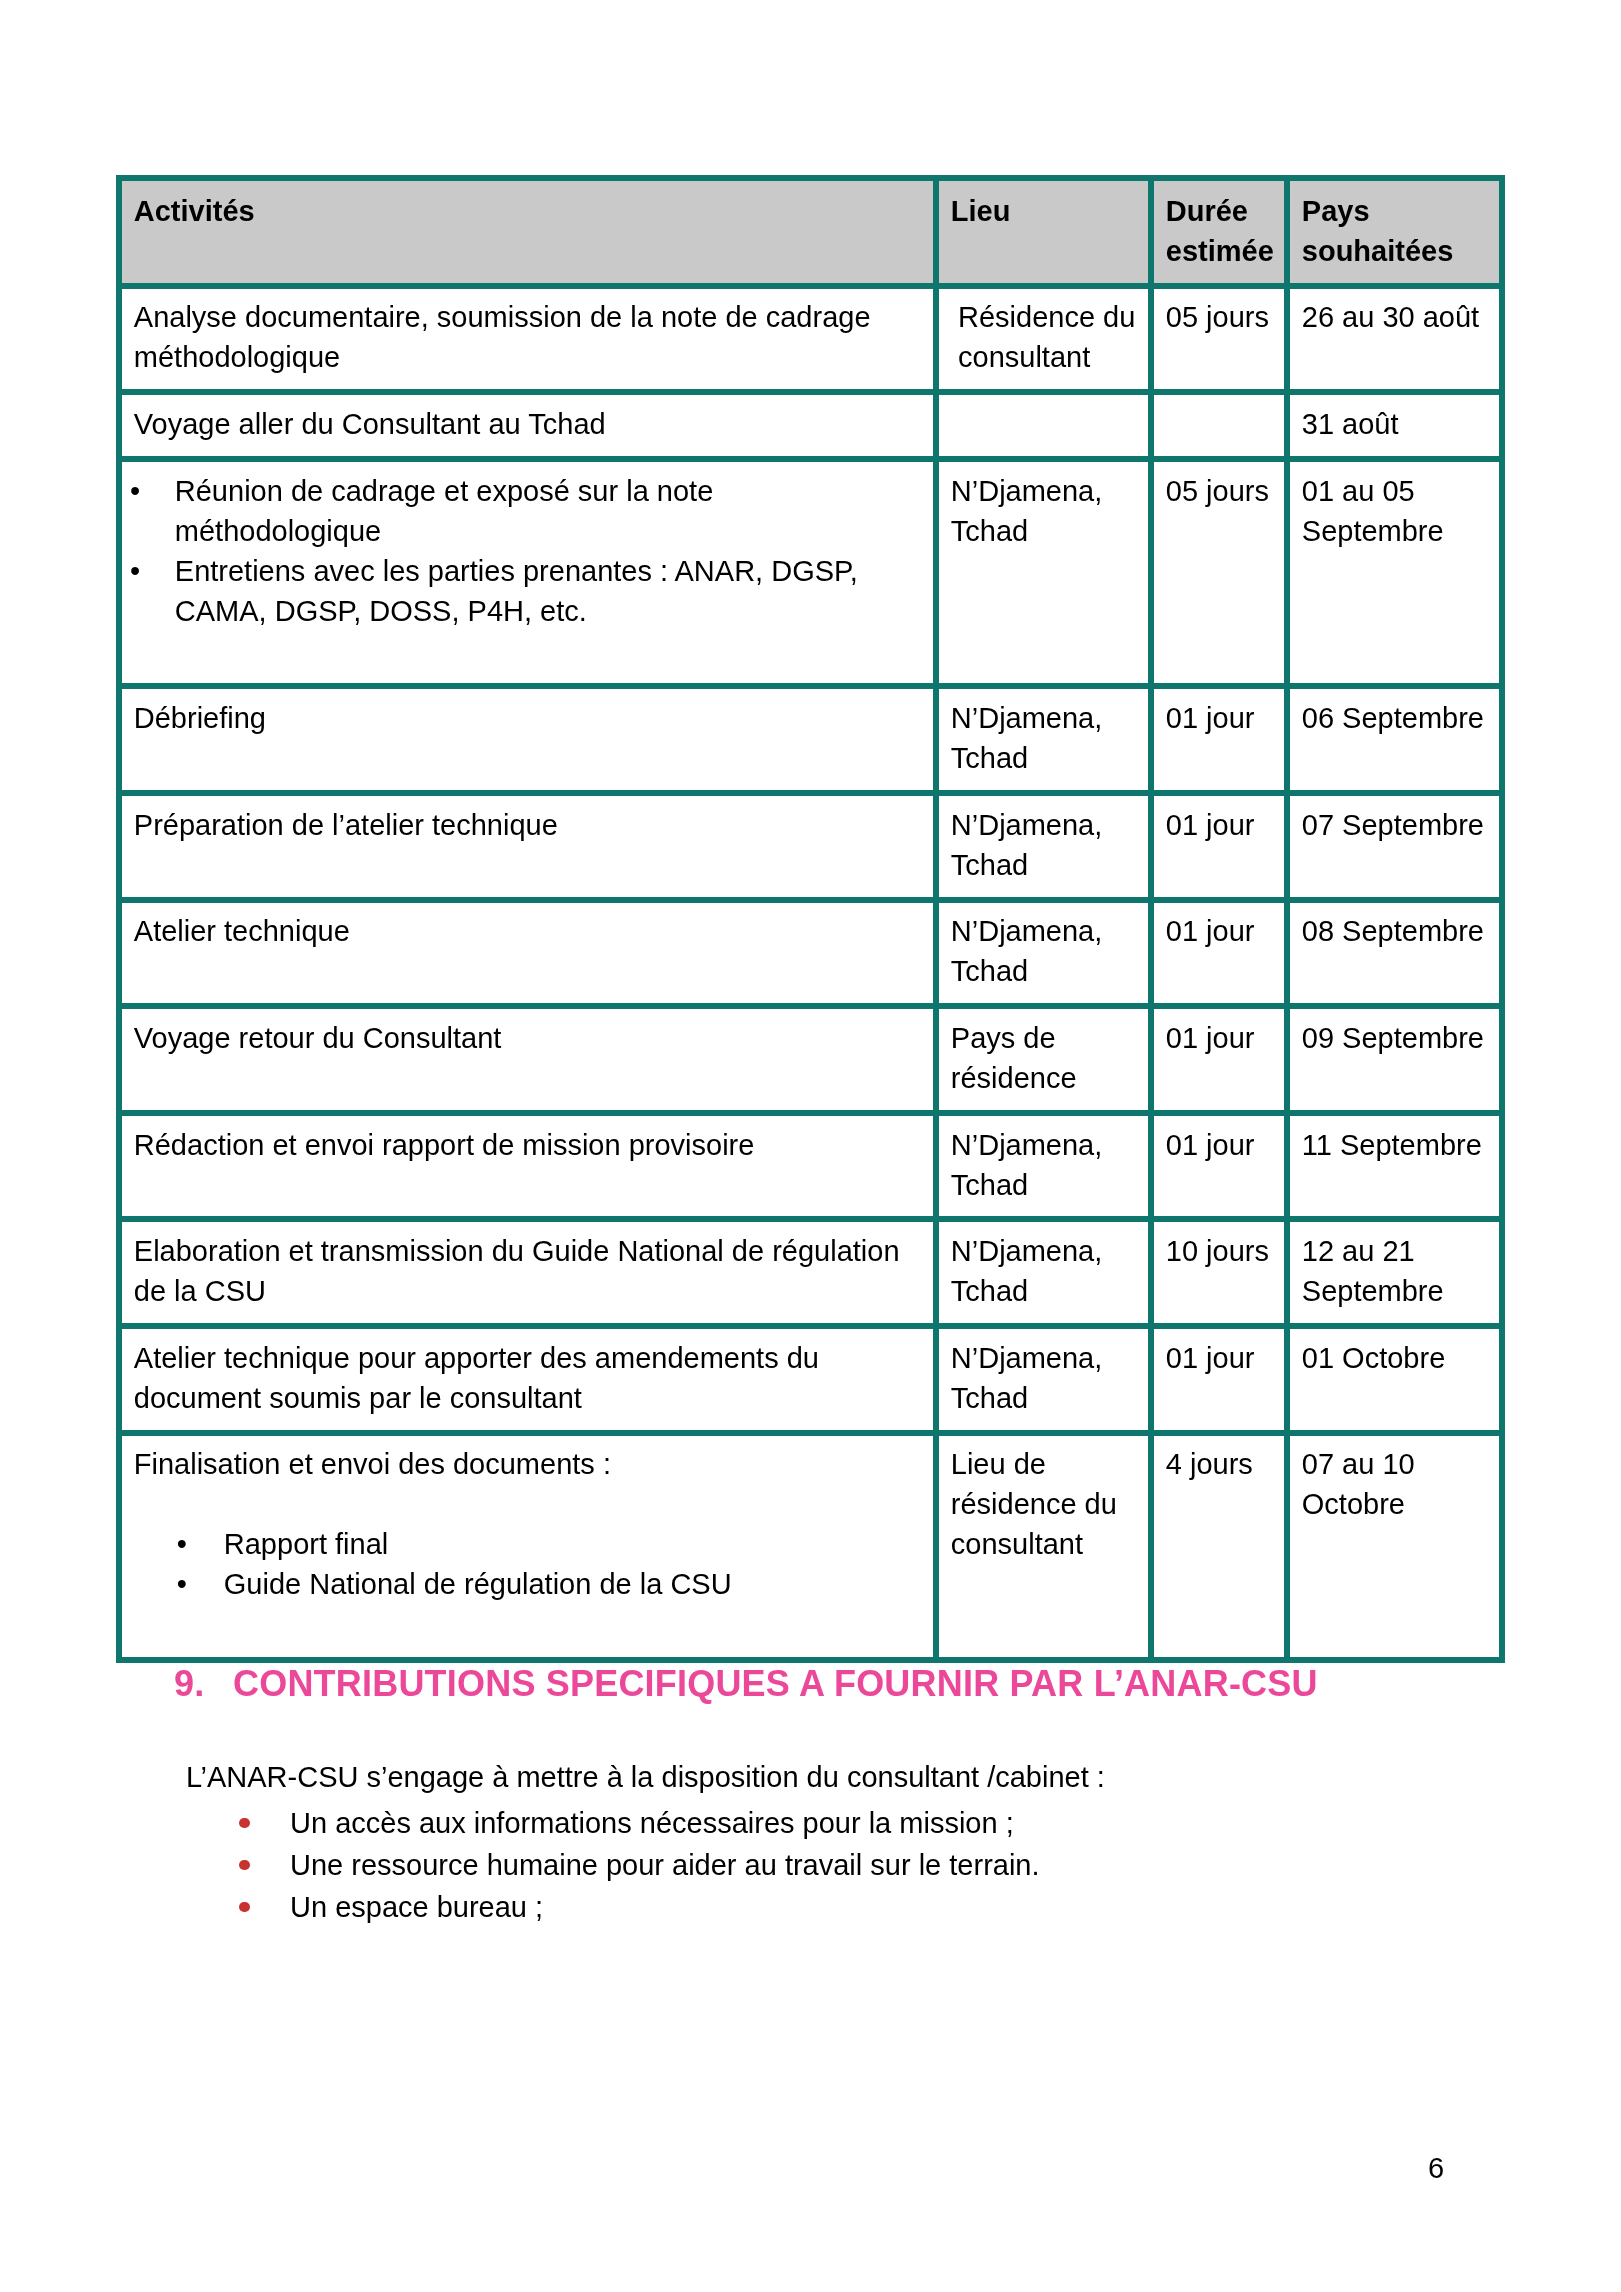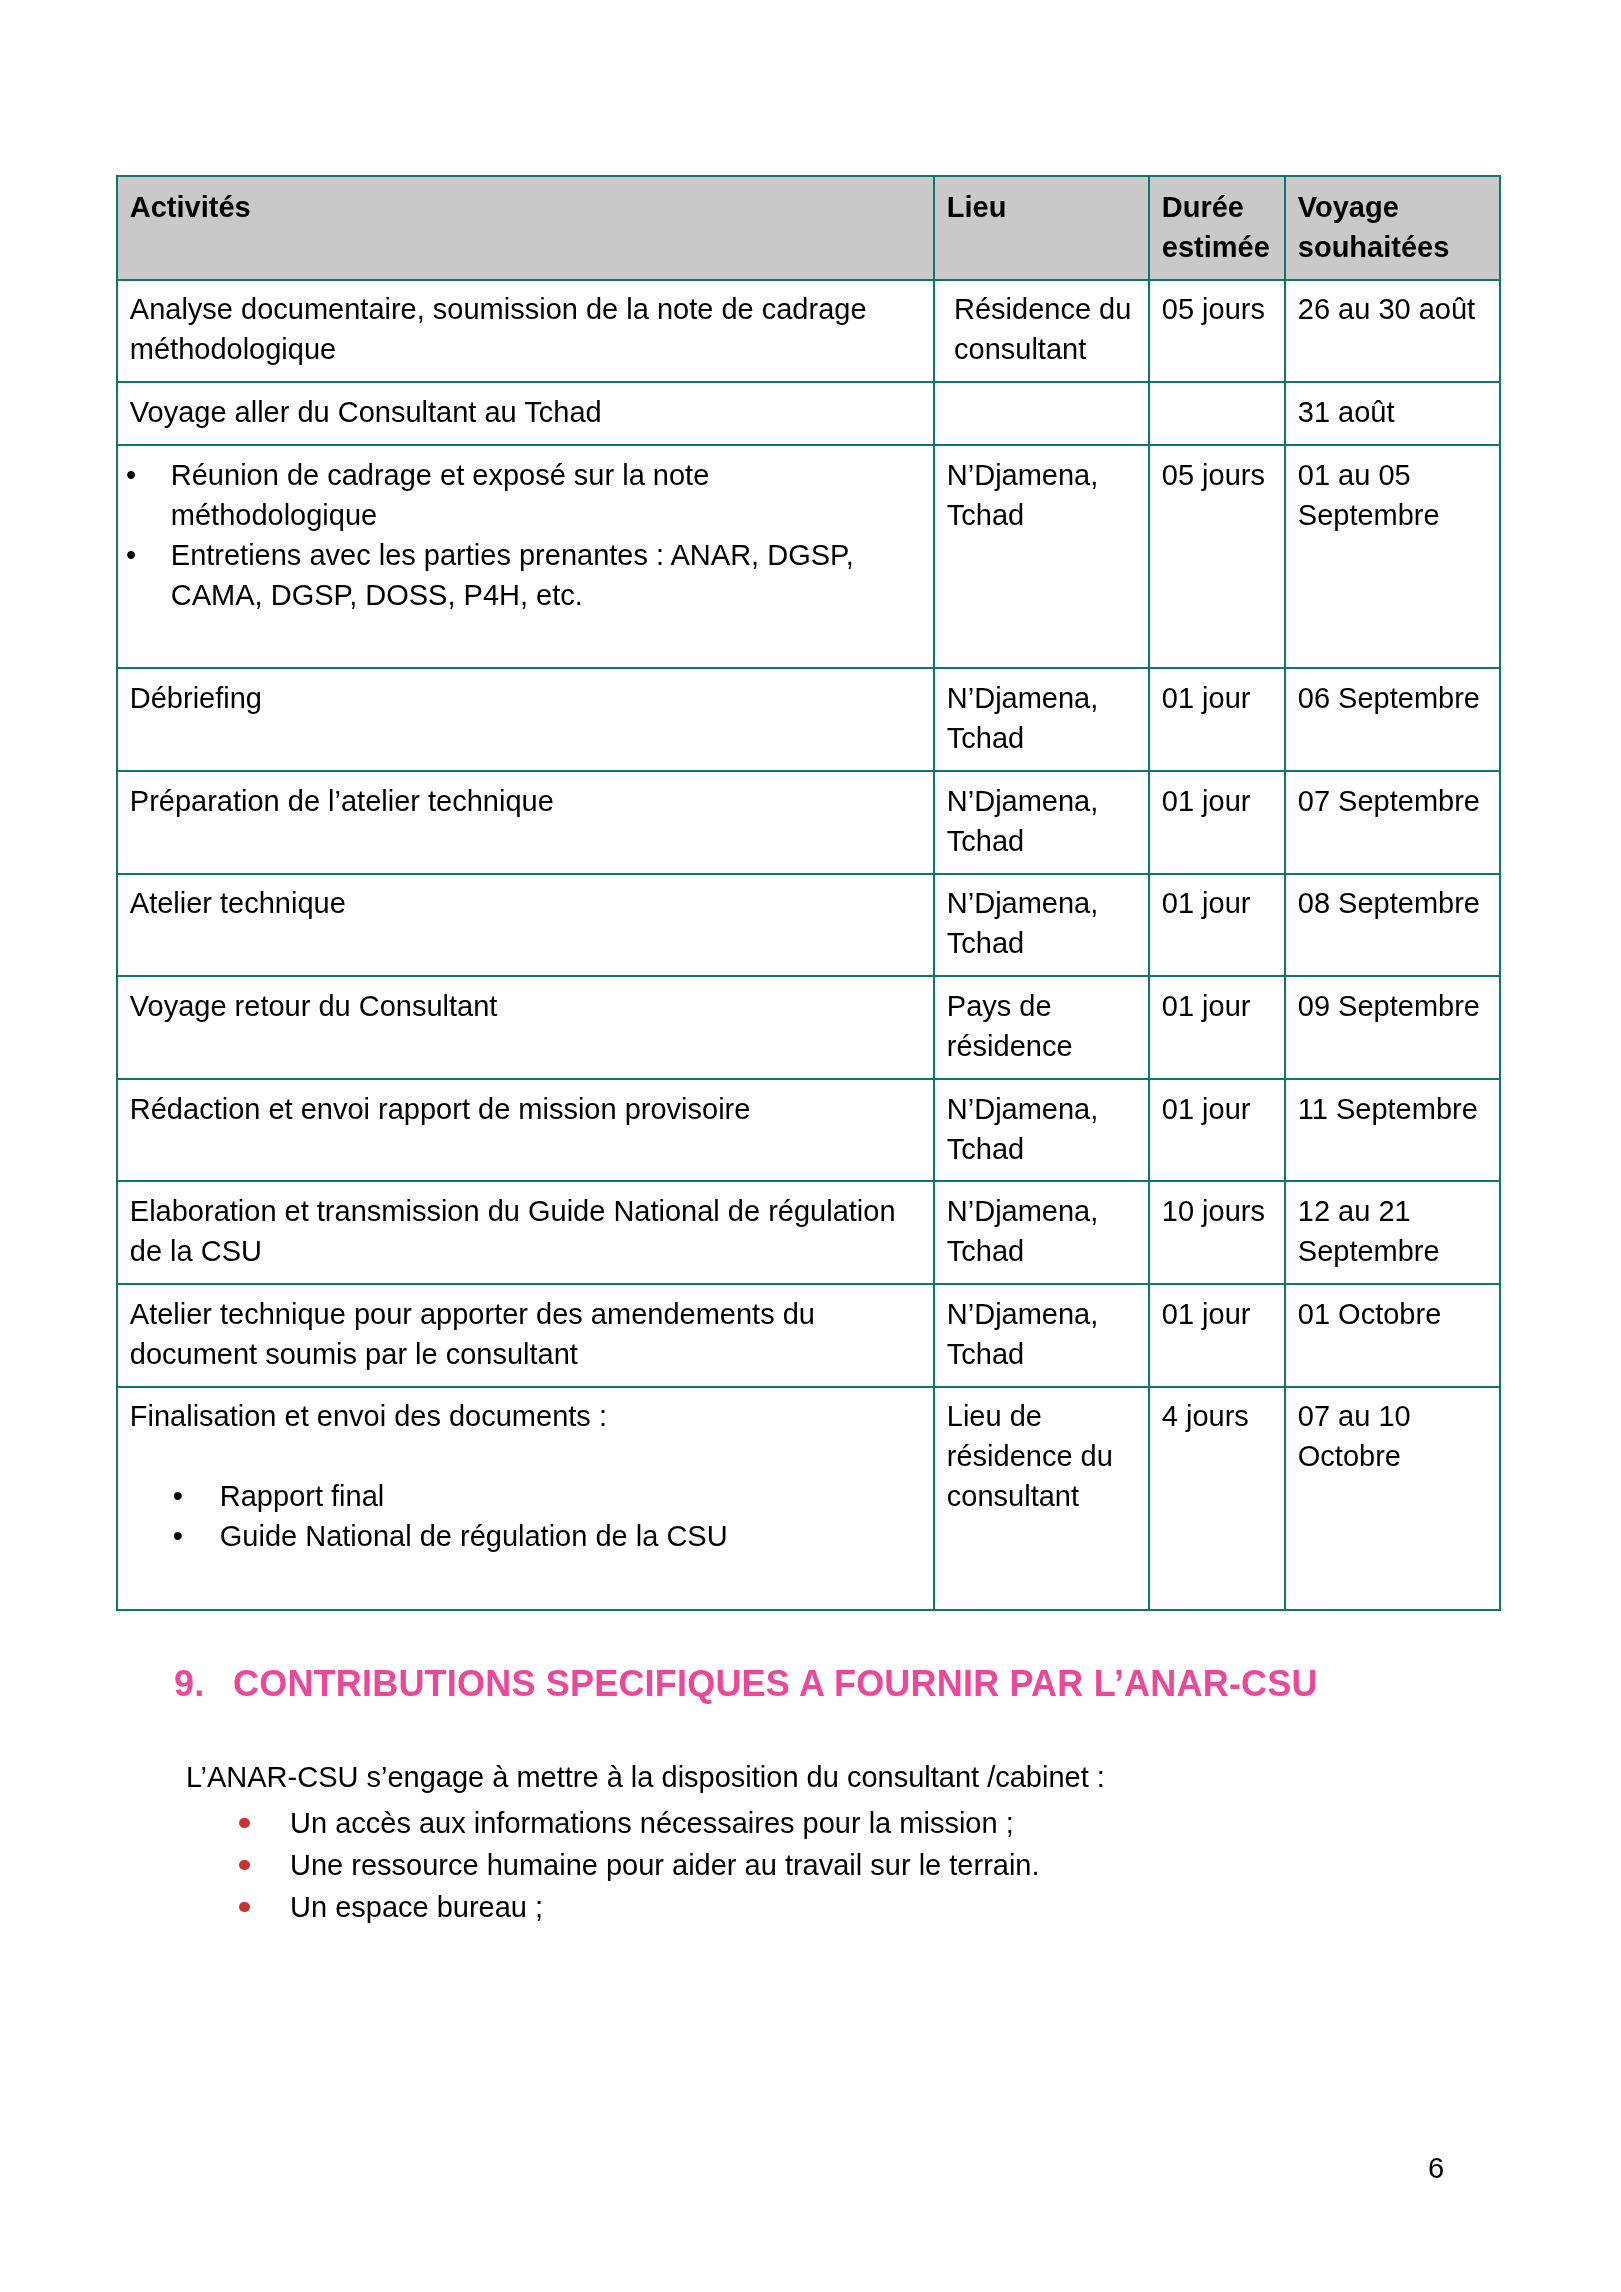--- a/index.html
+++ b/index.html
@@ -2,21 +2,21 @@
 <html><head>
 <meta charset="utf-8">
 <style>
   html, body { margin: 0; padding: 0; background: #ffffff; }
   body { width: 1621px; height: 2293px; position: relative; overflow: hidden;
          font-family: "Liberation Sans", sans-serif; color: #000; }
   .page { position: absolute; left: 0; top: 0; width: 1621px; height: 2293px; }
 
   table.schedule { position: absolute; left: 116px; top: 175px; width: 1383px;
          border-collapse: collapse; table-layout: fixed; font-size: 29px; line-height: 40px; }
-  table.schedule td, table.schedule th { border: 2px solid #0f766e; vertical-align: top;
+  table.schedule td, table.schedule th { border: 6px solid #0f766e; vertical-align: top;
          padding: 8.8px 9.8px 11.8px 11.8px; text-align: left; }
   table.schedule th { background: #c9c9c9; font-weight: bold; padding-top: 9.8px; }
   col.c1 { width: 817px; } col.c2 { width: 215px; } col.c3 { width: 136px; } col.c4 { width: 215px; }
 
   .cell-list { margin: 0; padding: 0; list-style: none; }
   .cell-list li { position: relative; padding-left: 41px; }
   .cell-list li .b { position: absolute; left: -3.9px; top: 0; }
   .cell-list.indented li { padding-left: 90px; }
   .cell-list.indented li .b { left: 43px; }
   .cell-gap { height: 40px; }
@@ -46,21 +46,21 @@
         <col class="c1">
         <col class="c2">
         <col class="c3">
         <col class="c4">
       </colgroup>
     <thead>
       <tr class="r-header">
         <th style="height:76px">Activités</th>
         <th>Lieu</th>
         <th><span>Durée</span><br><span>estimée</span></th>
-        <th><span>Voyage</span><br><span>souhaitées</span></th>
+        <th><span>Pays</span><br><span>souhaitées</span></th>
       </tr>
     </thead>
     <tbody>
       <tr>
         <td style="height:80px">Analyse documentaire, soumission de la note de cadrage méthodologique</td>
         <td style="padding-left:19px">Résidence du consultant</td>
         <td>05 jours</td>
         <td>26 au 30 août</td>
       </tr>
       <tr>

